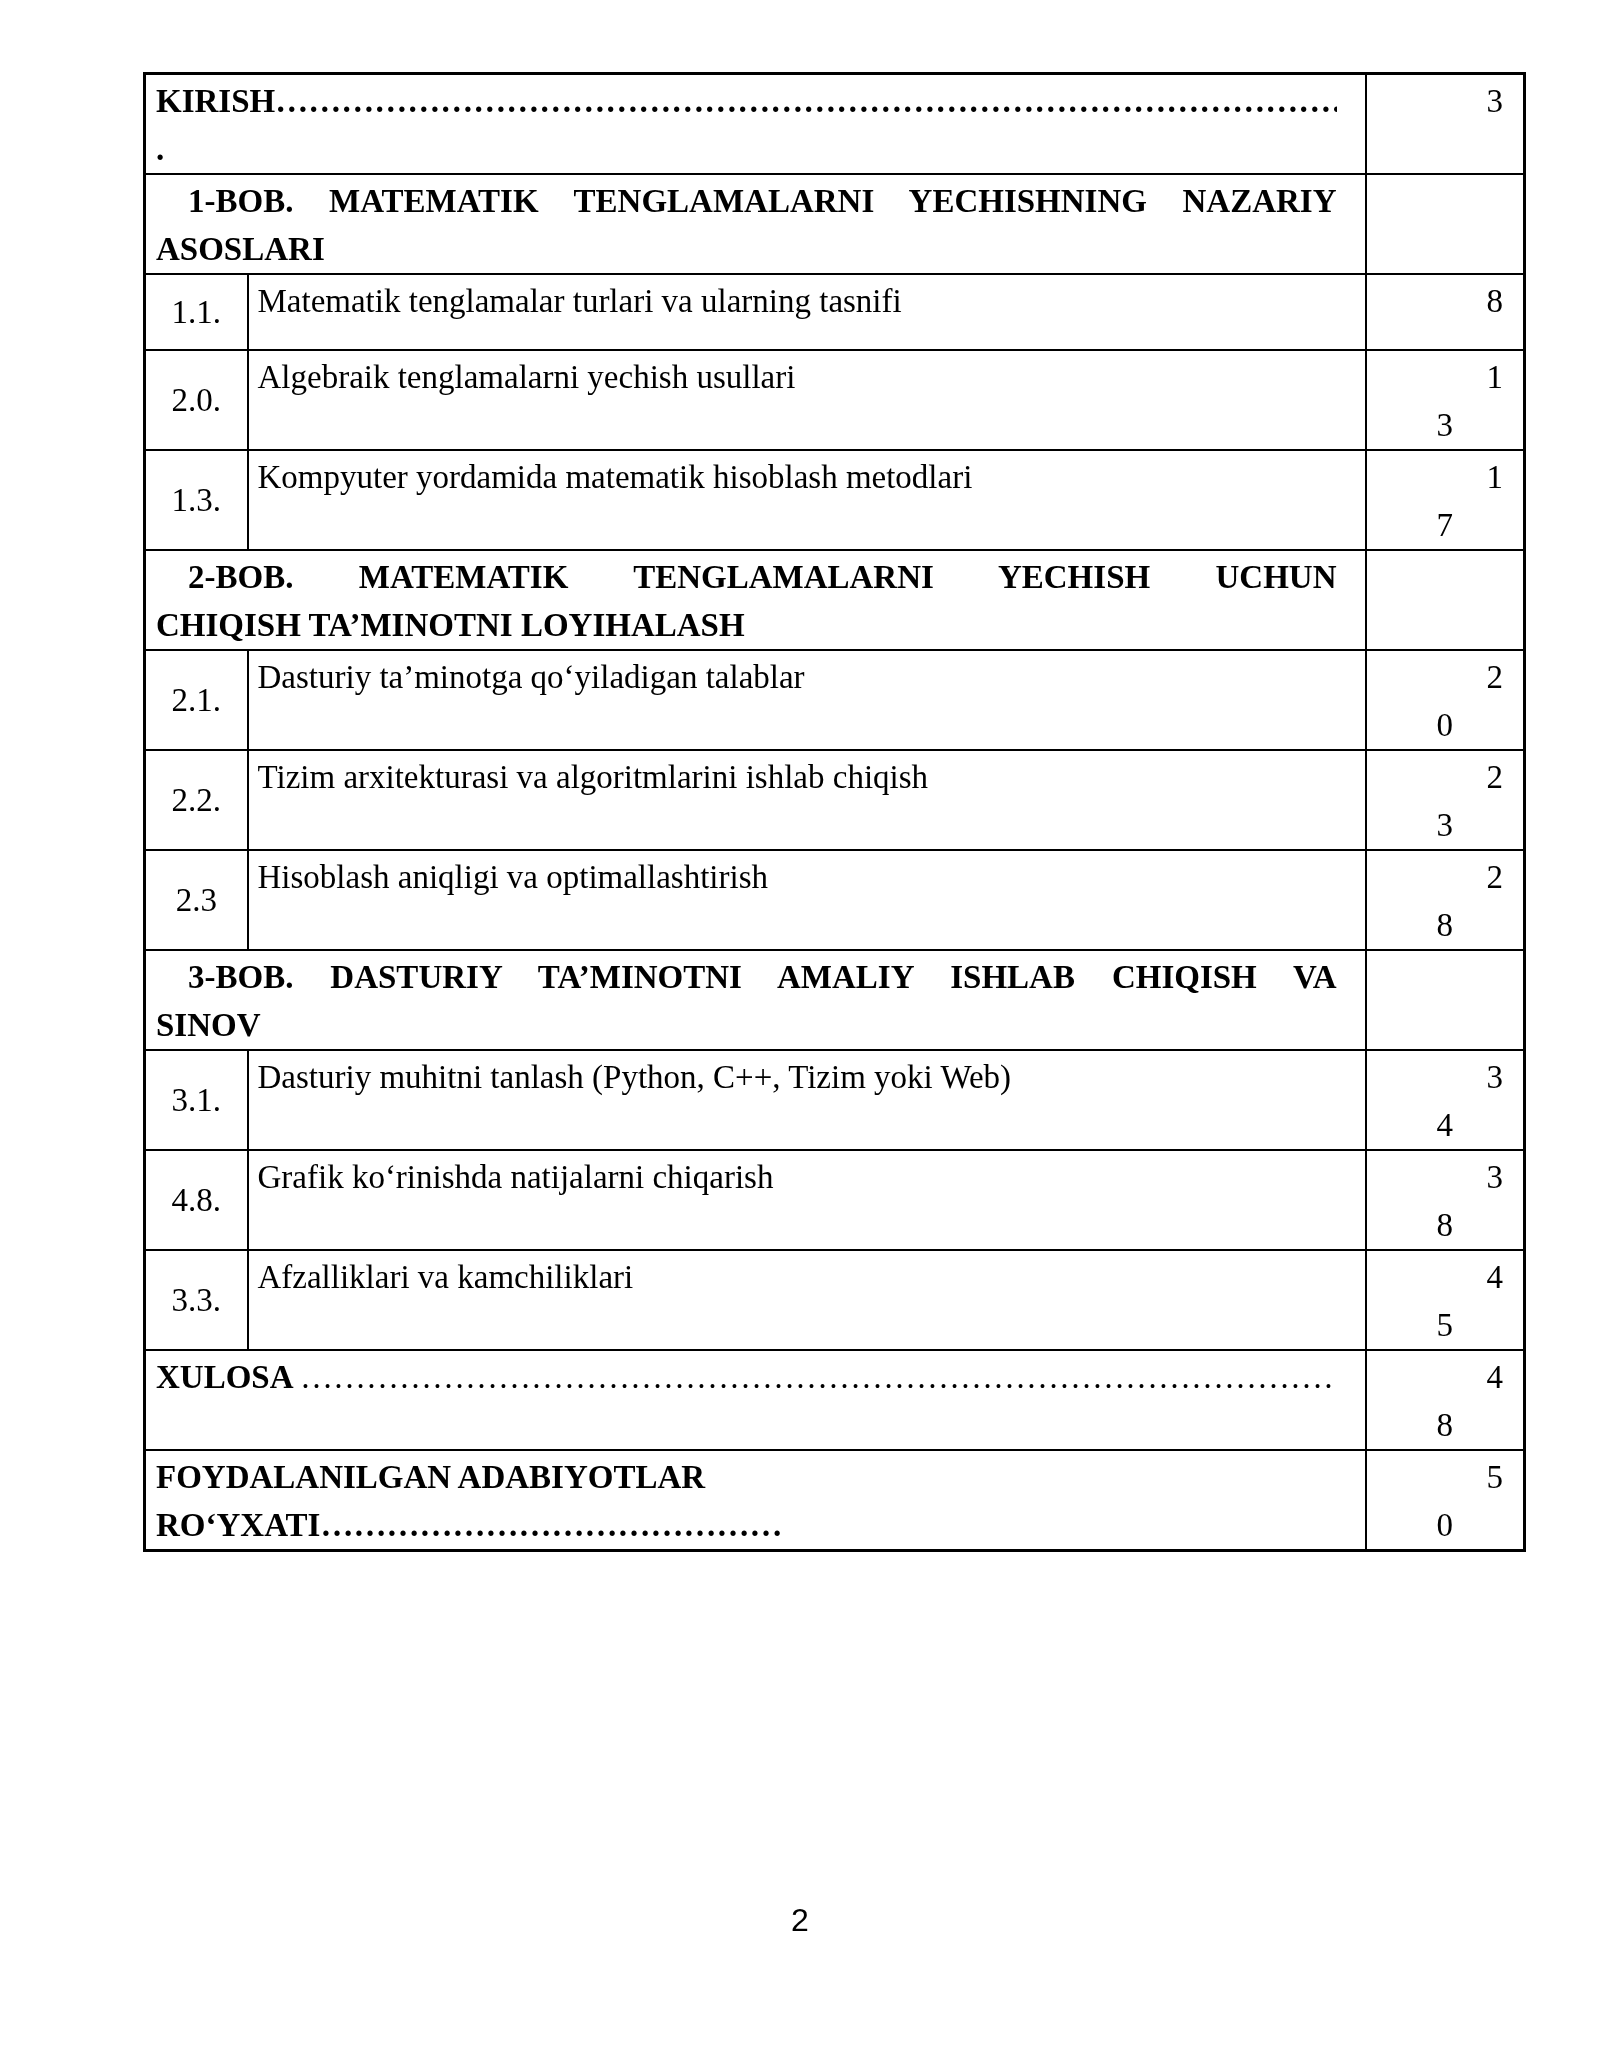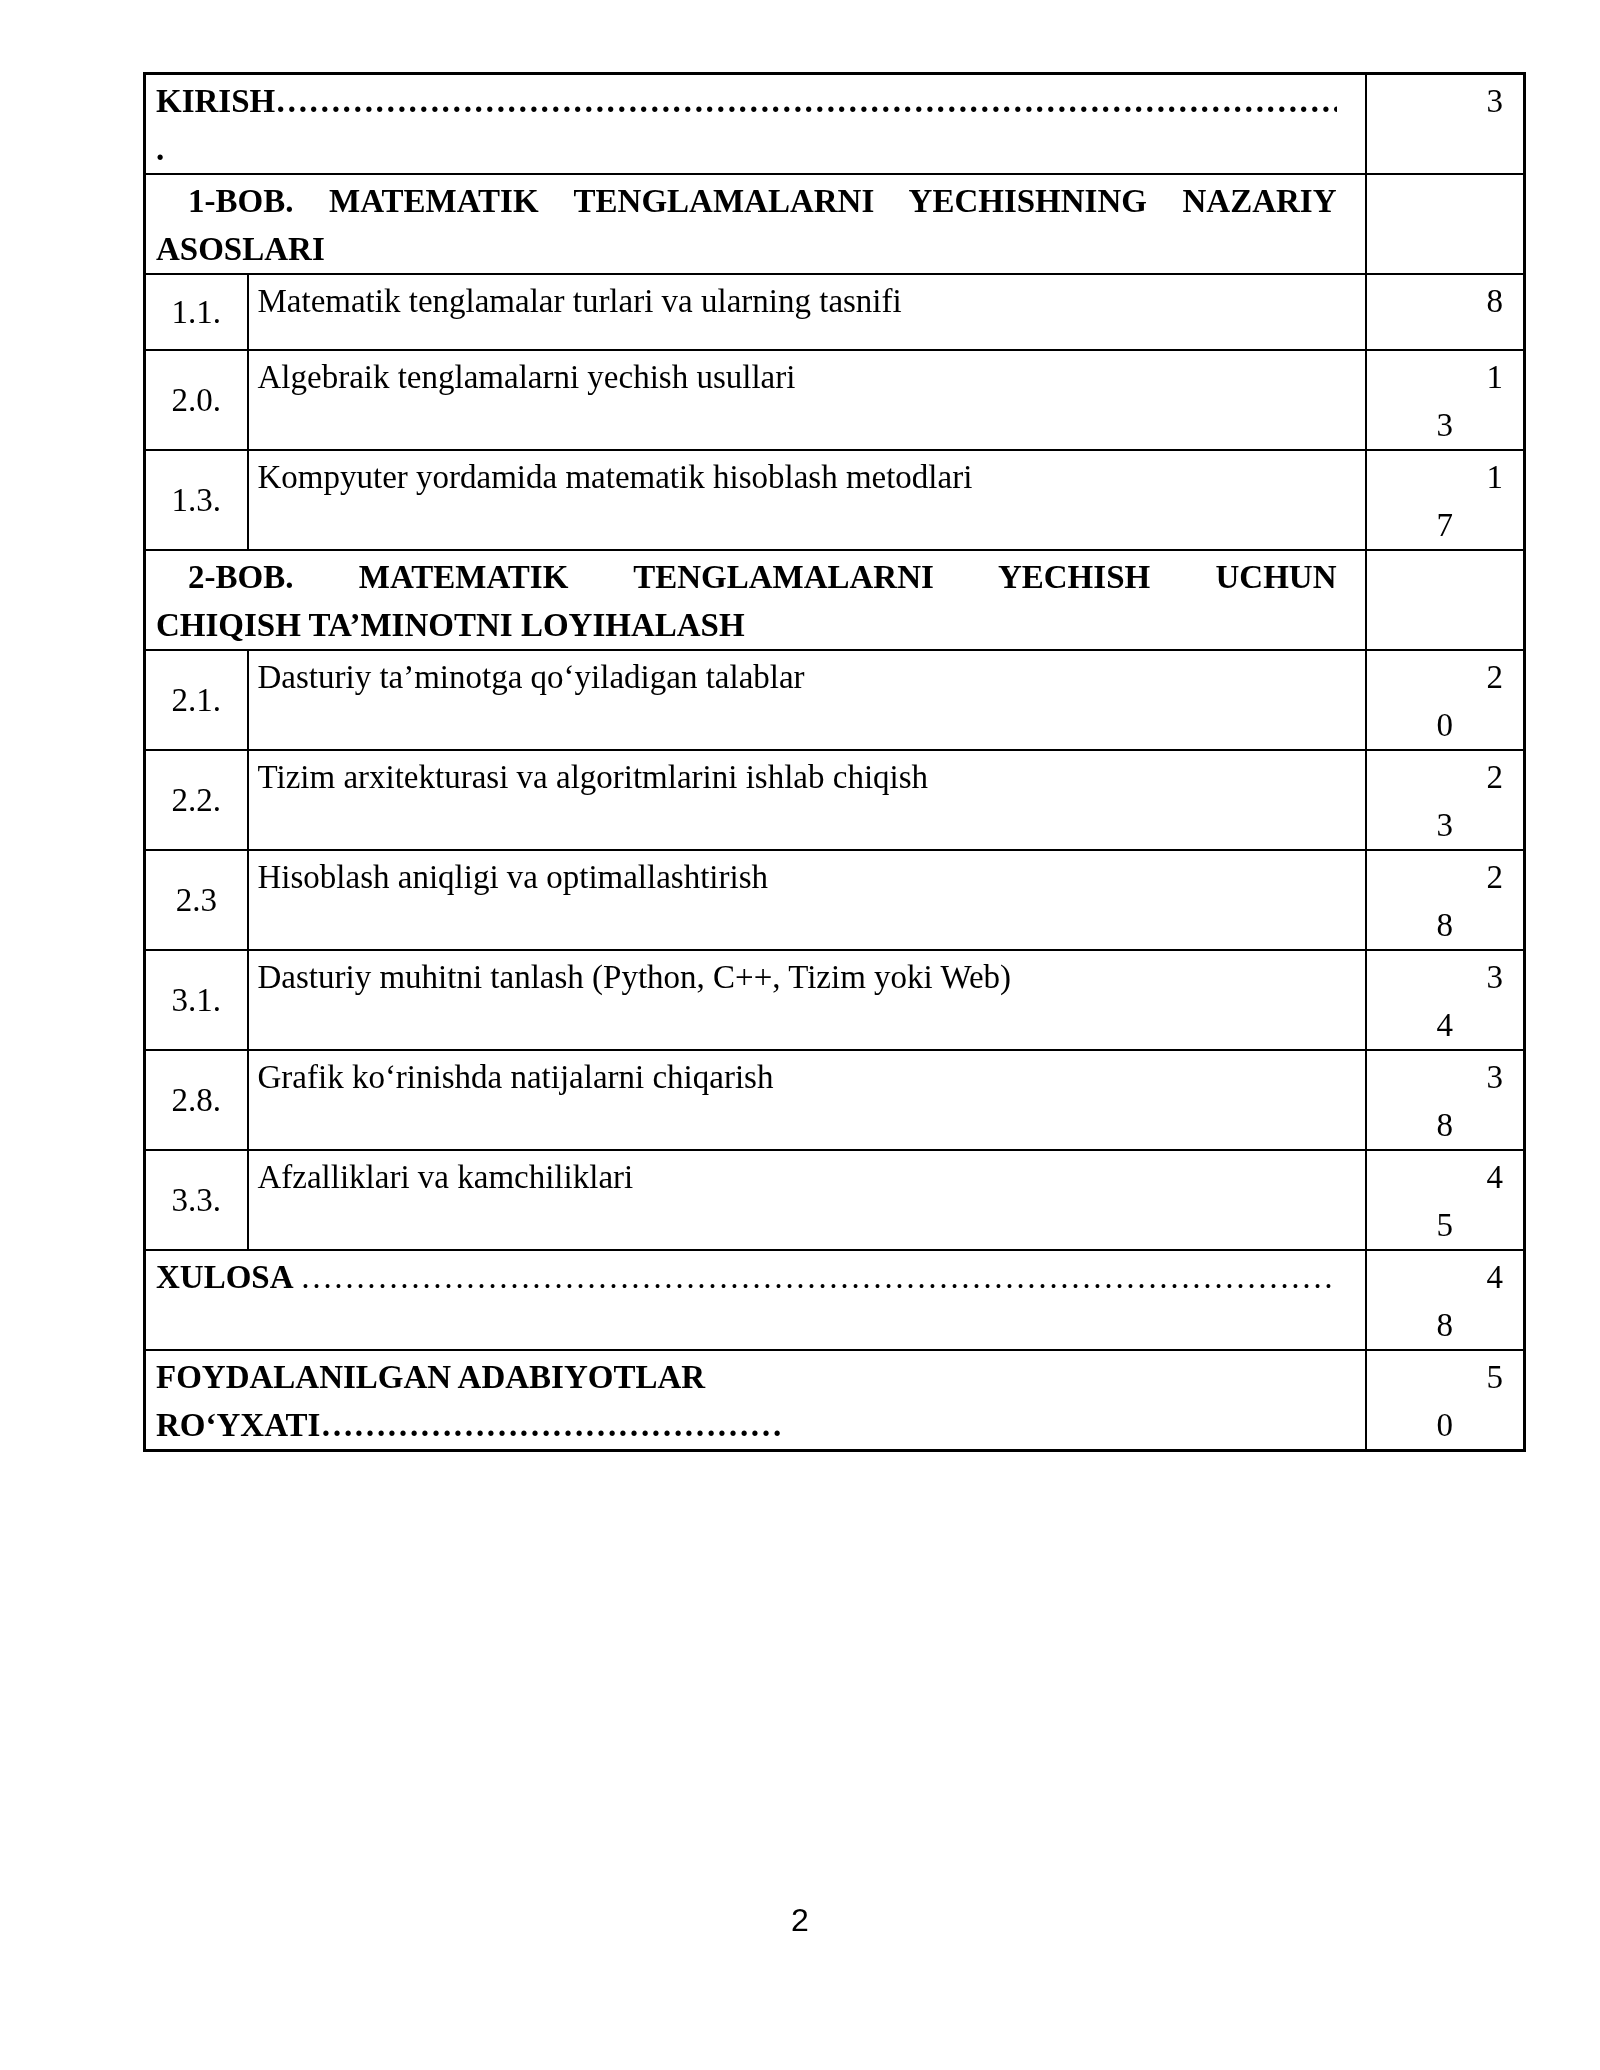--- a/index.html
+++ b/index.html
@@ -115,32 +115,39 @@
 
   <tr style="height:99px">
     <td class="cell-num">2.3</td>
     <td class="cell-title">Hisoblash aniqligi va optimallashtirish</td>
     <td class="cell-page">
       <div class="p1">2</div>
       <div class="p2">8</div>
     </td>
   </tr>
 
+  <tr style="height:98px">
+    <td colspan="2" class="cell-merged bold">
+      <div class="jline">3-BOB. DASTURIY TA’MINOTNI AMALIY ISHLAB CHIQISH VA</div>
+      <div>SINOV</div>
+    </td>
+    <td class="cell-page"></td>
+  </tr>
 
   <tr style="height:98px">
     <td class="cell-num">3.1.</td>
     <td class="cell-title">Dasturiy muhitni tanlash (Python, C++, Tizim yoki Web)</td>
     <td class="cell-page">
       <div class="p1">3</div>
       <div class="p2">4</div>
     </td>
   </tr>
 
   <tr style="height:99px">
-    <td class="cell-num">2.8.</td>
+    <td class="cell-num">4.8.</td>
     <td class="cell-title">Grafik ko‘rinishda natijalarni chiqarish</td>
     <td class="cell-page">
       <div class="p1">3</div>
       <div class="p2">8</div>
     </td>
   </tr>
 
   <tr style="height:97px">
     <td class="cell-num">3.3.</td>
     <td class="cell-title">Afzalliklari va kamchiliklari</td>

